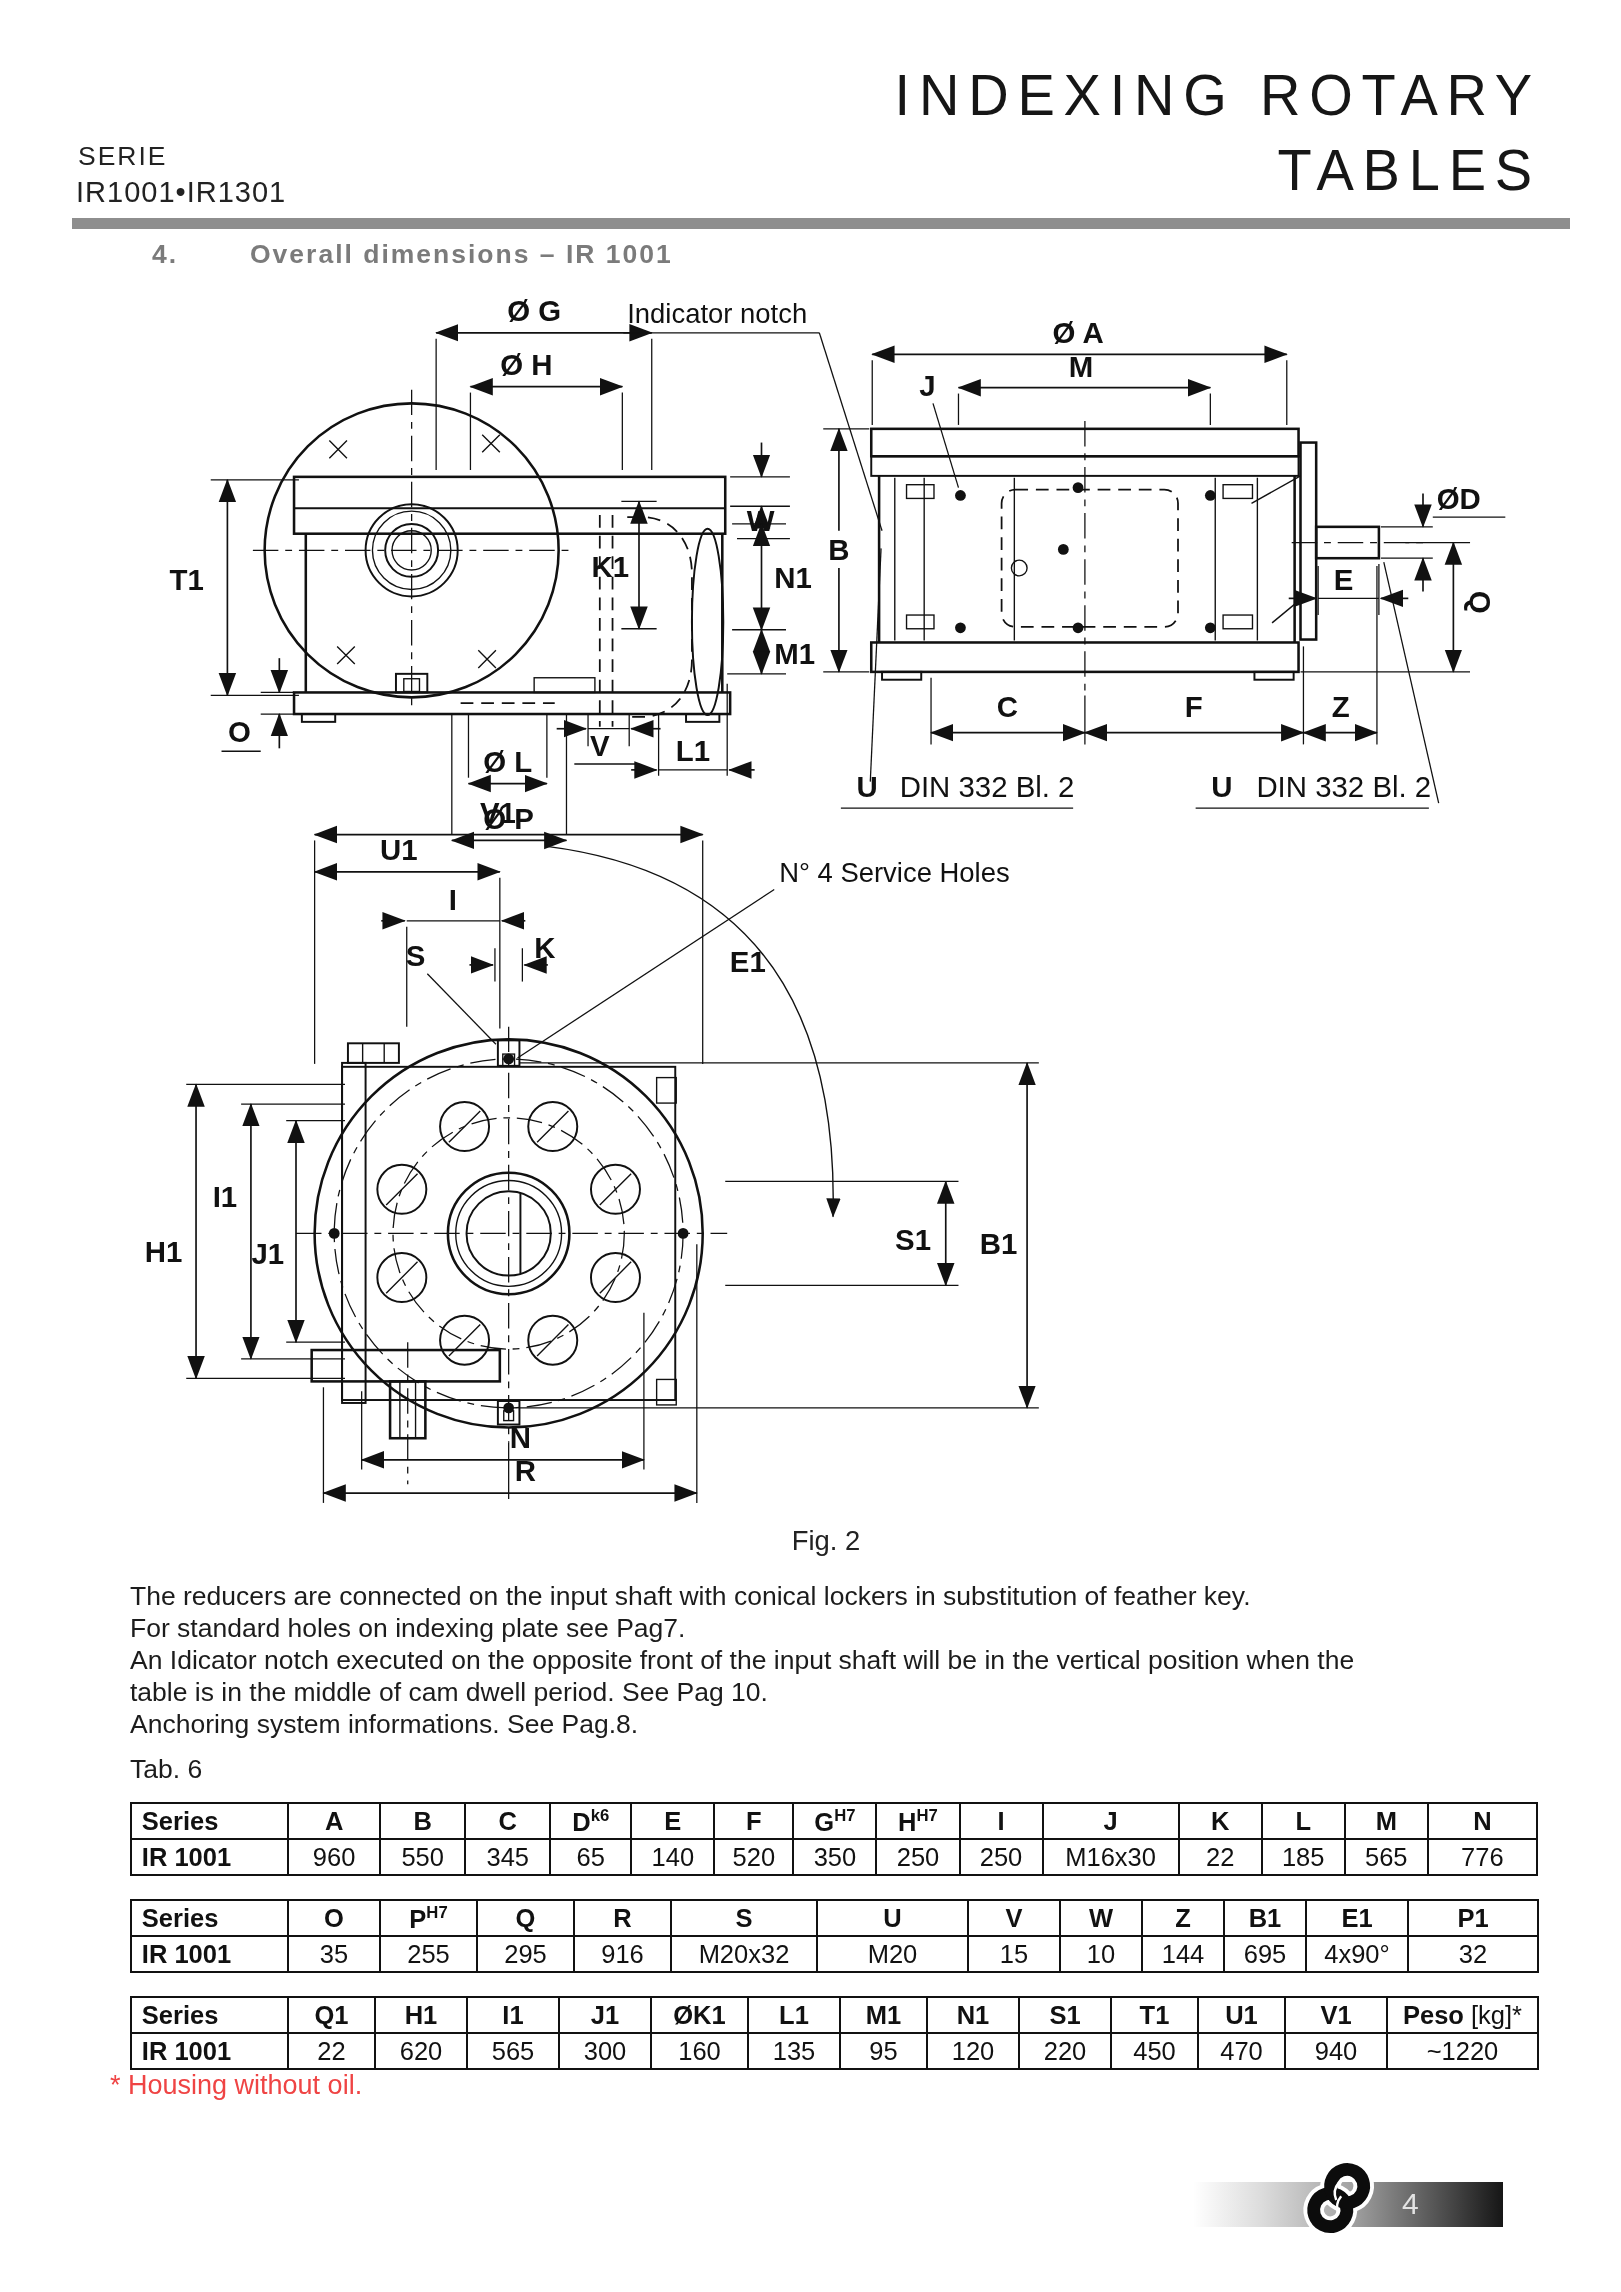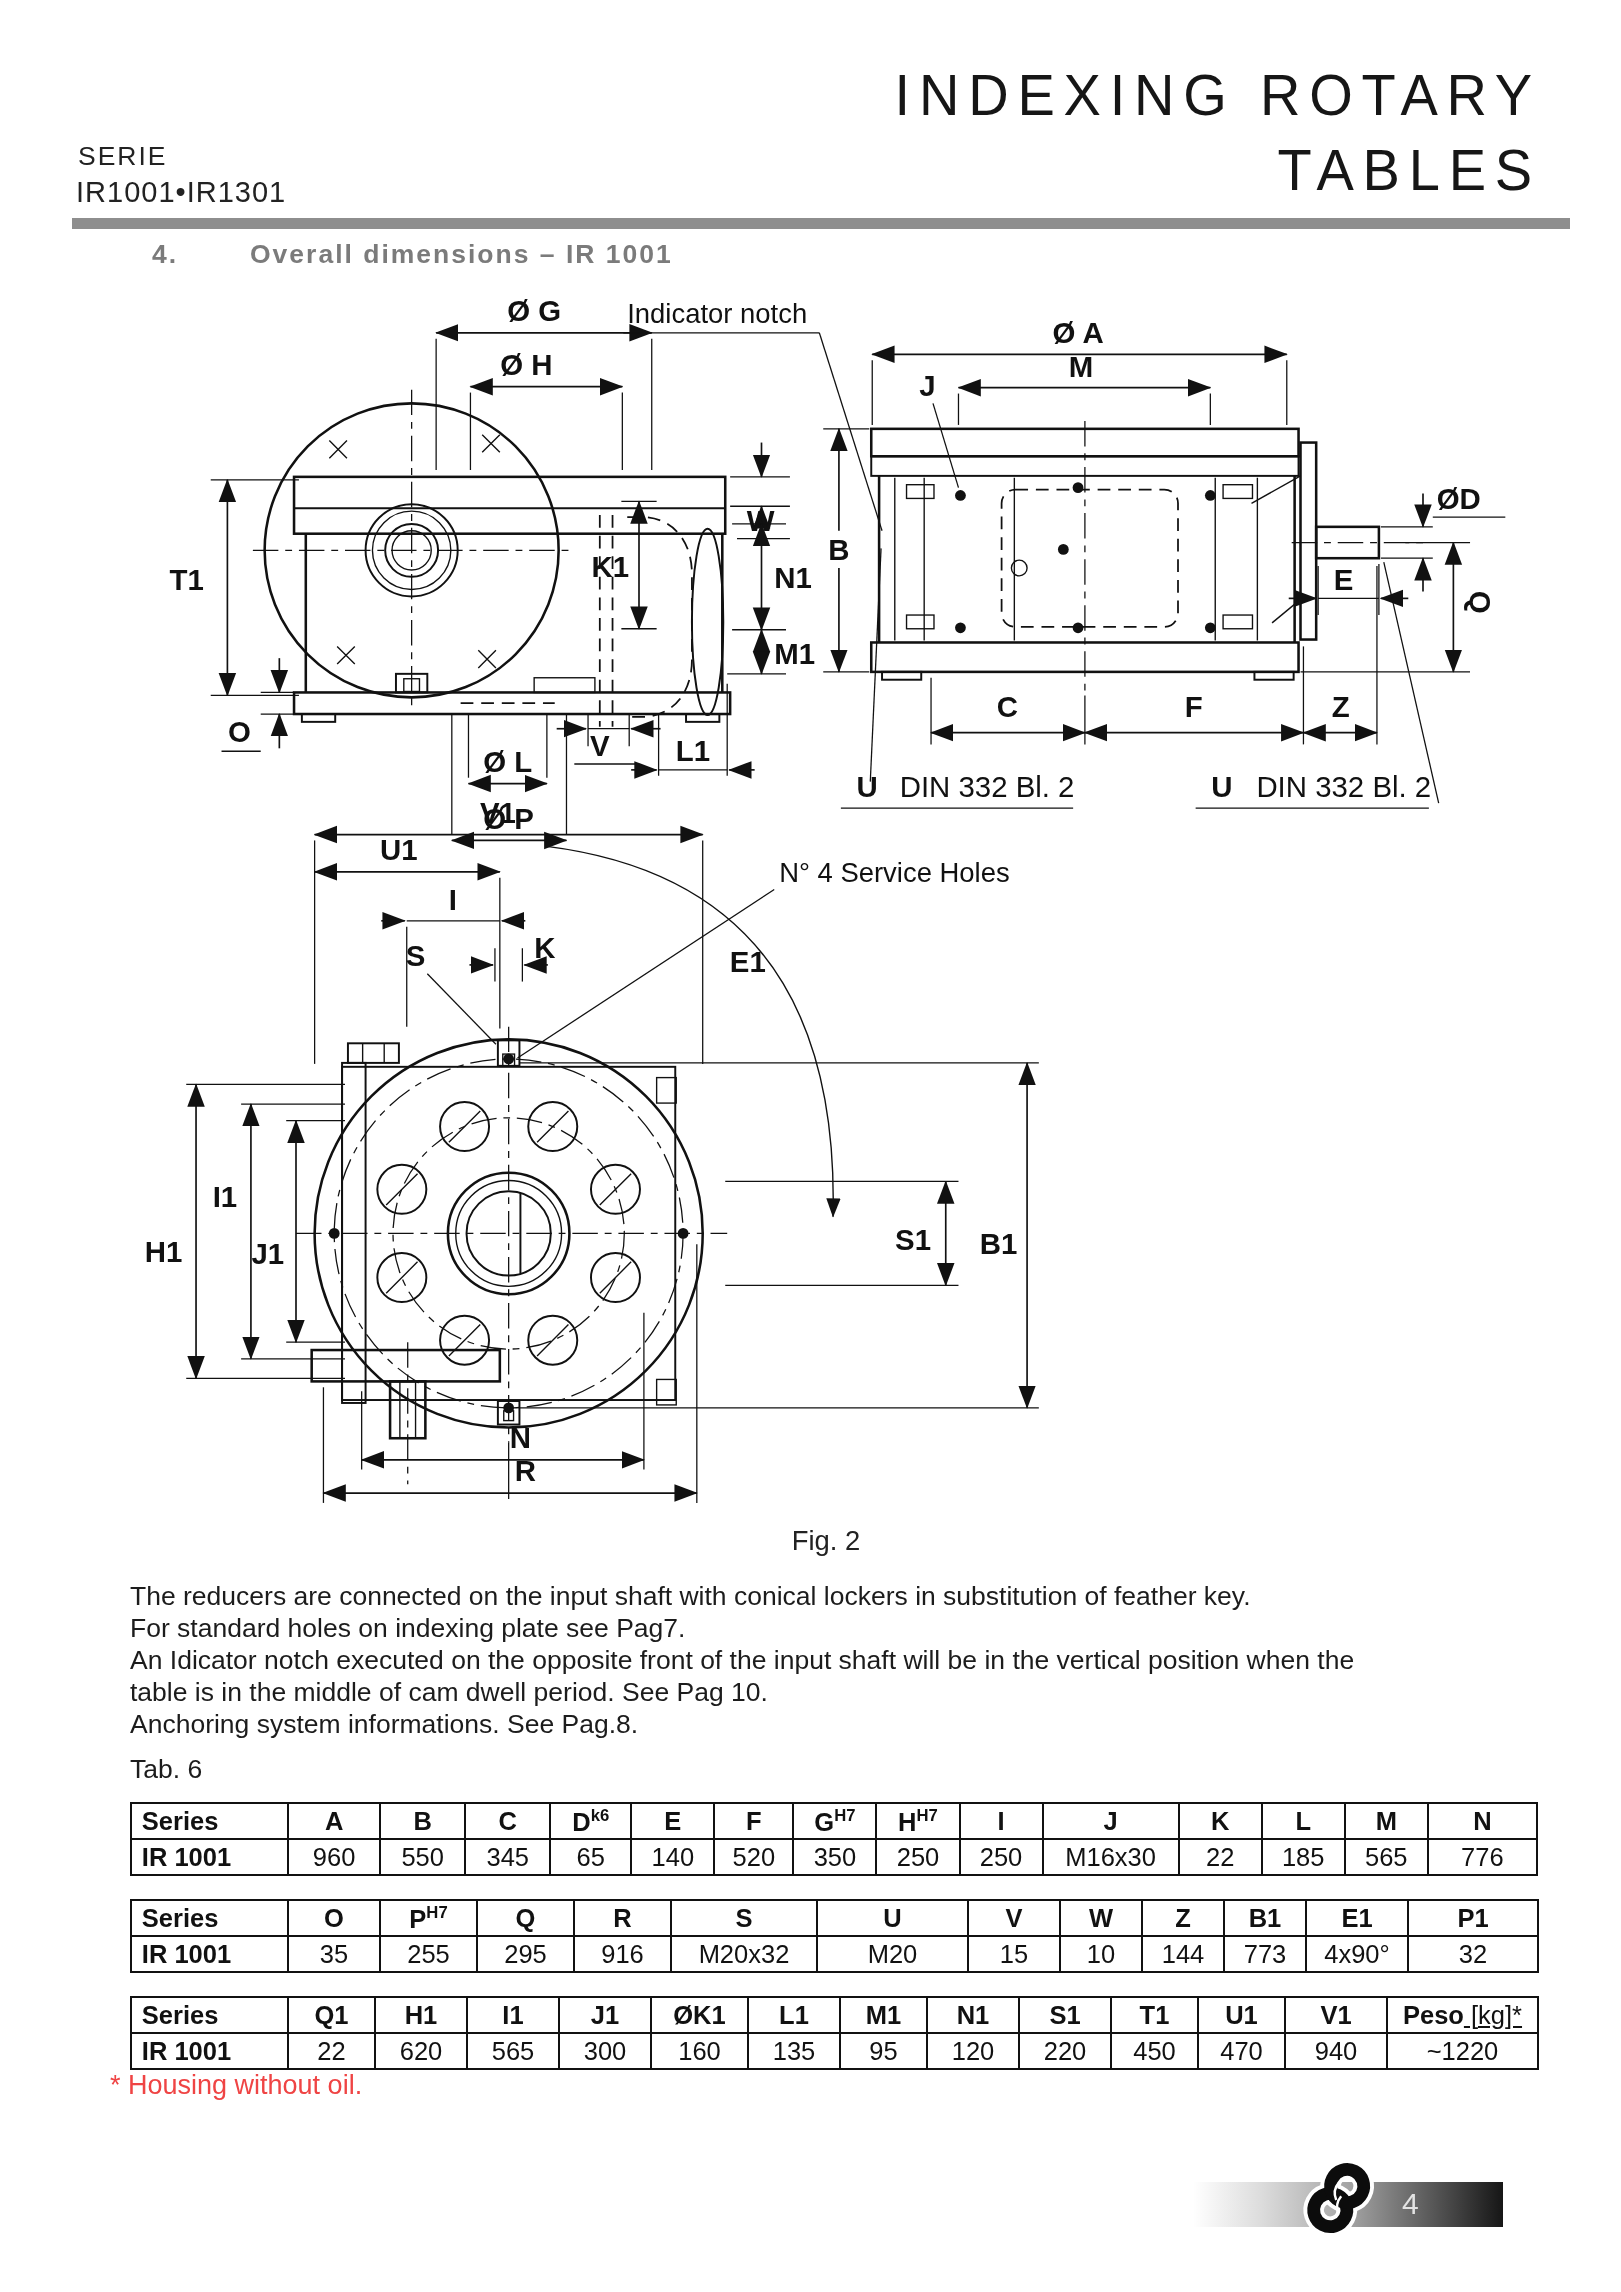--- a/index.html
+++ b/index.html
@@ -39,21 +39,21 @@
   .tab-label{position:absolute;left:130px;top:1754px;font-size:26.5px;color:#1c1c1c;}
 
   
   .tbl{position:absolute;left:130px;}
   .tbl table{border-collapse:collapse;table-layout:fixed;width:1408px;
              font:25.5px "Liberation Sans",sans-serif;color:#111;border:2.9px solid #111;}
   .tbl th,.tbl td{border:2px solid #111;height:34px;text-align:center;padding:0;overflow:hidden;white-space:nowrap;}
   .tbl th{font-weight:bold;border-radius:9px;}
   .tbl th sup{font-size:16.7px;}
   .tbl .series{text-align:left;padding-left:9.8px;font-weight:bold;}
-  .tbl .unit{font-weight:normal;text-decoration:underline;}
+  .tbl .unit{font-weight:normal;}
 
   .footnote{position:absolute;left:110px;top:2070px;font-size:27px;color:#ef4444;}
 
   
   .footer-bar{position:absolute;left:1193px;top:2182px;width:310px;height:45px;
               background:linear-gradient(to right,#ffffff 0%,#dcdcdc 22%,#a5a5a5 50%,#4a4a4a 82%,#161616 100%);}
   .page-num{position:absolute;left:1402px;top:2187px;font-size:30px;color:#e3e3e3;}
   .brand{position:absolute;left:1290px;top:2156px;width:98px;height:86px;}
 </style>
 </head>
@@ -464,21 +464,21 @@
             <td class="series">IR 1001</td>
             <td>35</td>
             <td>255</td>
             <td>295</td>
             <td>916</td>
             <td>M20x32</td>
             <td>M20</td>
             <td>15</td>
             <td>10</td>
             <td>144</td>
-            <td>773</td>
+            <td>695</td>
             <td>4x90°</td>
             <td>32</td>
           </tr>
         </tbody>
       </table>
     </div>
   <div class="tbl" style="top:1996px">
       <table>
         <colgroup>
           <col style="width: 157px;">

